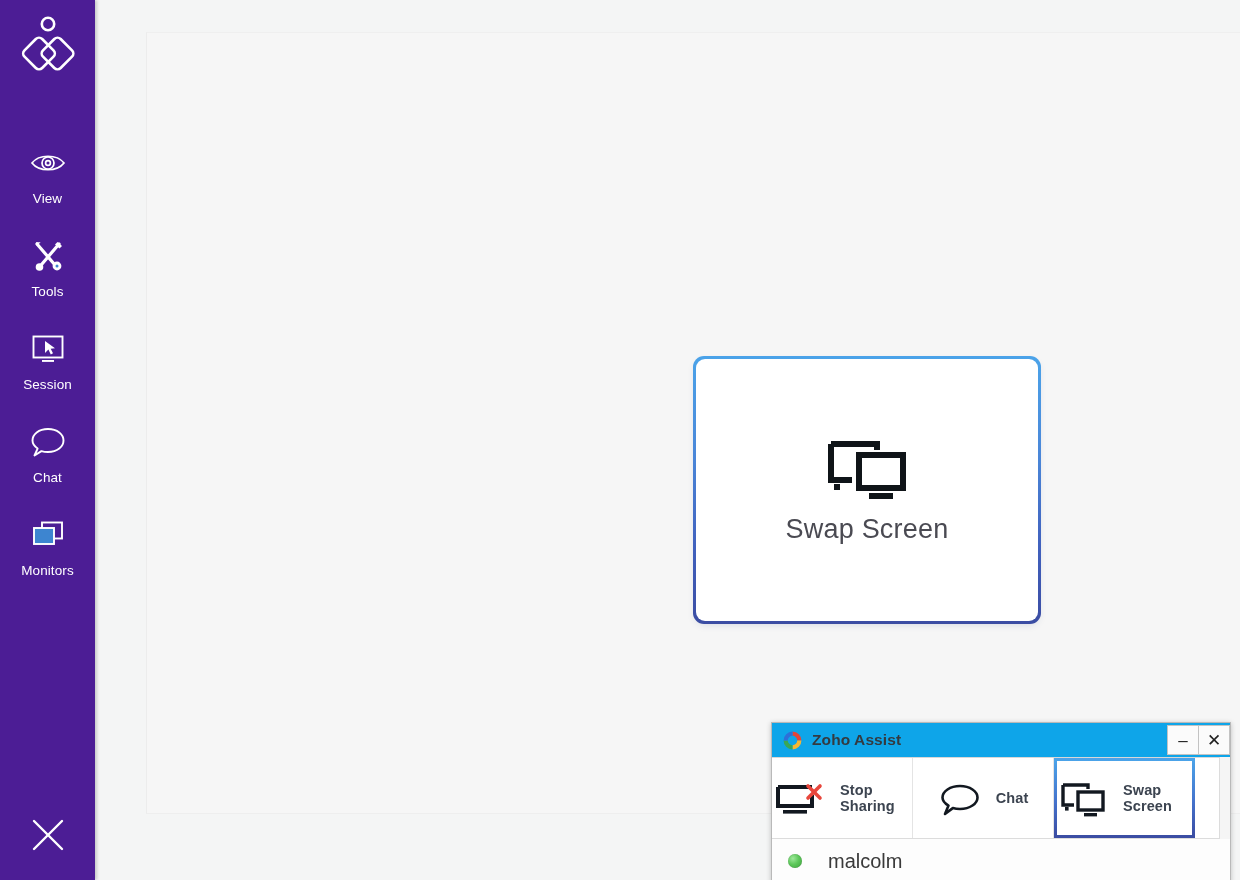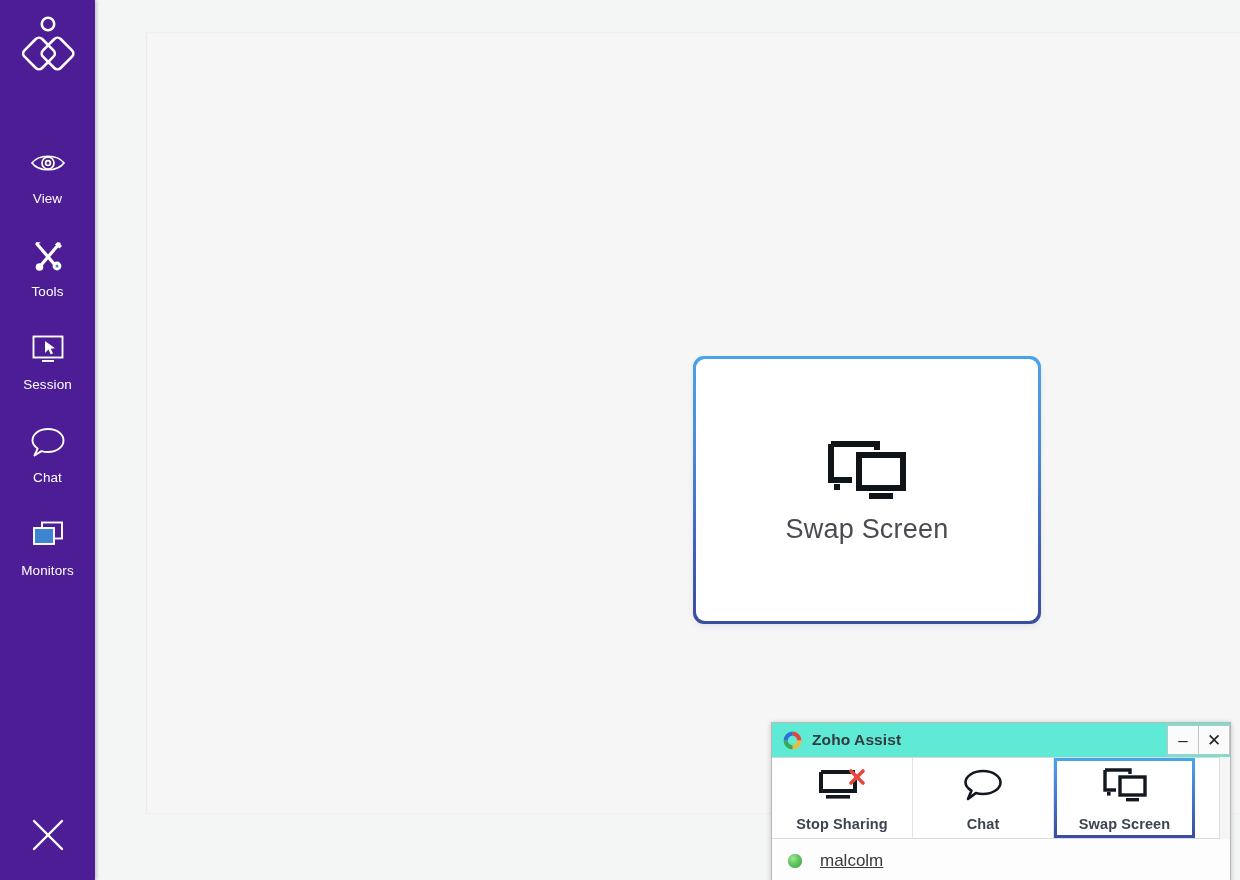--- a/index.html
+++ b/index.html
@@ -79,21 +79,21 @@
   
   #zoho-window{
     position:absolute;left:771px;top:722px;width:458px;height:160px;
     background:#fdfdfd;
     border:1px solid #b9b9b9;
     box-shadow:0 1px 5px rgba(0,0,0,.22);
     z-index:40;
     overflow:hidden;
   }
   #zoho-titlebar{
-    height:34px;background:#5eead4;border-bottom:1px solid #d8d8d8;
+    height:34px;background:#0ea5e9;border-bottom:1px solid #d8d8d8;
     display:flex;align-items:center;position:relative;
   }
   #zoho-logo{margin-left:11px;display:flex;align-items:center;}
   #zoho-title{
     margin-left:10px;font-size:15.5px;color:#343a40;font-weight:700;
     letter-spacing:.1px;
   }
   .win-btns{position:absolute;right:0px;top:0px;display:flex;height:34px;}
   .win-btn{
     width:30px;height:28px;margin-top:2px;
@@ -102,21 +102,21 @@
     font-size:17px;color:#222;line-height:1;
   }
   .win-btn + .win-btn{border-left:none;}
 
   #zoho-toolbar{
     height:80px;display:flex;background:#ffffff;
     border-bottom:1px solid #dcdcdc;
   }
   .tool-btn{
     width:141px;height:80px;box-sizing:border-box;
-    display:flex;flex-direction:column;align-items:center;justify-content:center;
+    display:flex;flex-direction:row;align-items:center;justify-content:center;
     gap:14px;cursor:pointer;background:#fff;
     border-right:1px solid #e4e4e4;position:relative;
   }
   .tool-btn .tool-label{
     font-size:14.5px;color:#3c4450;font-weight:700;letter-spacing:.1px;
   }
   .tool-icon{height:38px;display:flex;align-items:flex-end;justify-content:center;}
   .tool-btn.selected{
     border:3px solid;
     border-image:linear-gradient(to bottom,#4ba3e9 0%,#4472cc 55%,#3b4da3 100%) 1;
@@ -125,21 +125,21 @@
   #zoho-statusbar{
     height:44px;background:#fdfdfd;display:flex;align-items:center;
     padding-left:16px;
   }
   #status-dot{
     width:14px;height:14px;border-radius:50%;
     background:radial-gradient(circle at 35% 32%,#9ee89a 0%,#5dc85a 45%,#3da13c 100%);
     box-shadow:inset 0 0 1px rgba(0,0,0,.3);
     flex:0 0 auto;
   }
-  #status-name{margin-left:18px;font-size:17px;color:#3a3a3a;text-decoration:underline;}
+  #status-name{margin-left:26px;font-size:20px;color:#3a3a3a;}
 
   
   #zoho-right-stub{
     position:absolute;right:0;top:34px;width:10px;bottom:44px;background:#f5f5f5;
     border-left:1px solid #dcdcdc;
   }
 </style>
 </head>
 <body>
 

